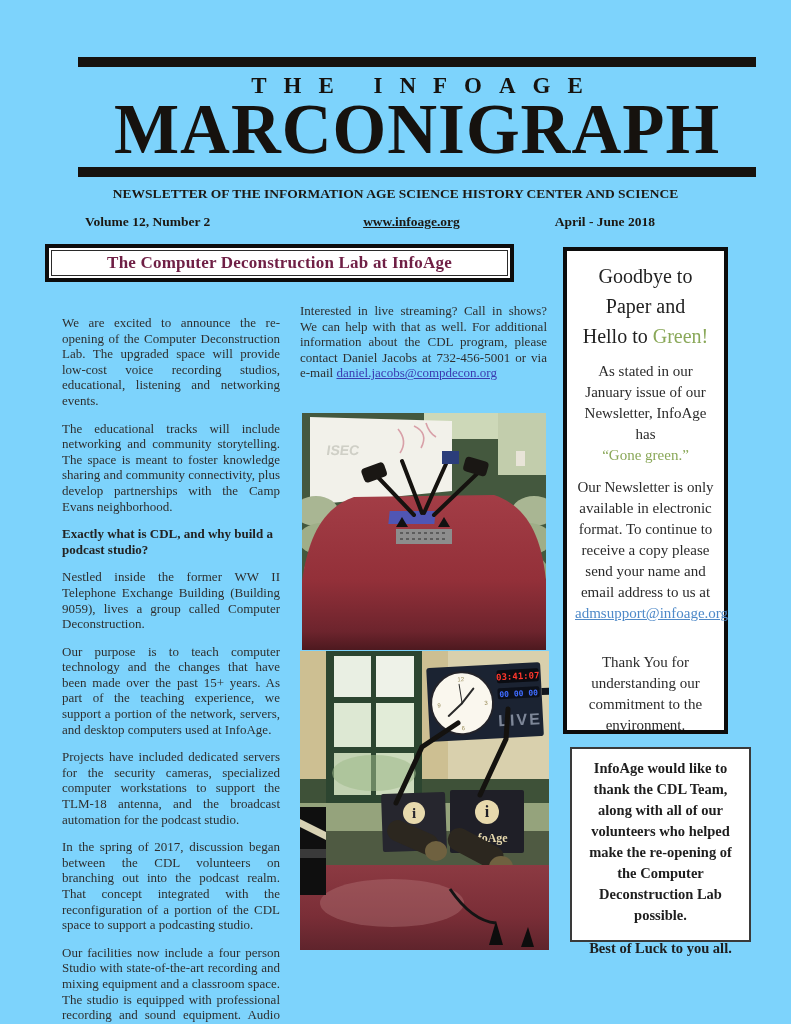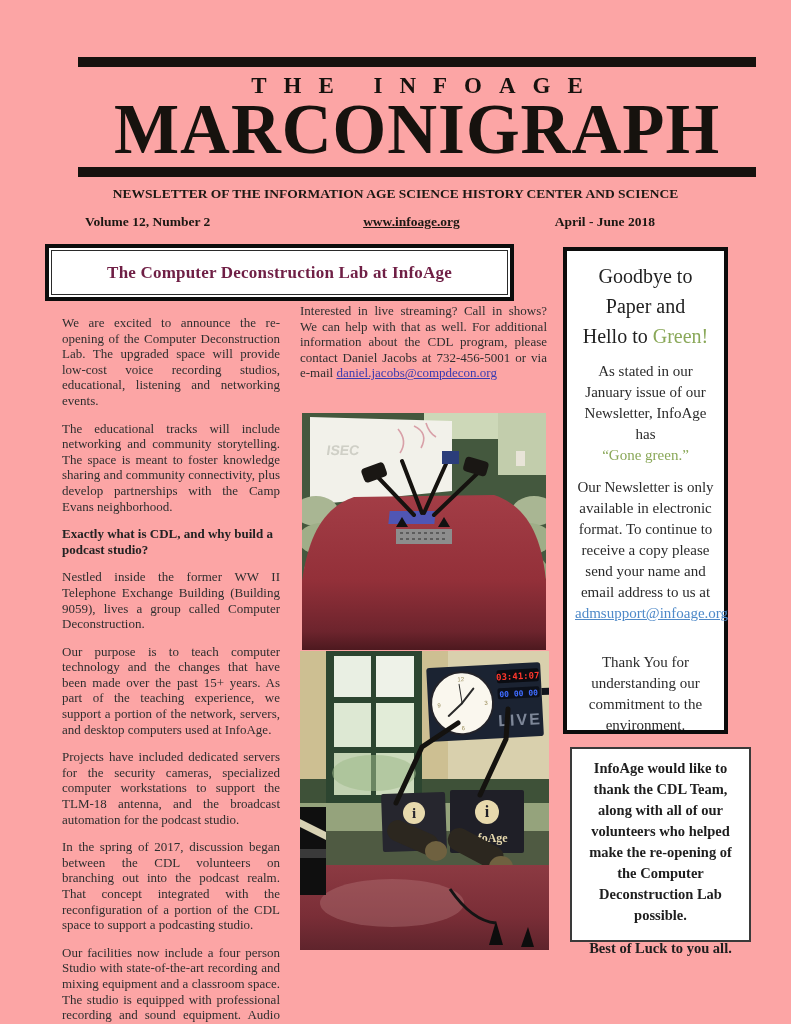--- a/index.html
+++ b/index.html
@@ -1,16 +1,16 @@
 <!DOCTYPE html>
 <html><head>
 <meta charset="utf-8">
 <style>
   html,body{margin:0;padding:0;background:#ffffff;}
-  .page{position:relative;width:791px;height:1024px;background:#fca5a5;overflow:hidden;
+  .page{position:relative;width:791px;height:1024px;background:#7dd3fc;overflow:hidden;
         font-family:"Liberation Serif","DejaVu Serif",serif;color:#333;}
 
   
   .masthead{position:absolute;left:78px;top:57px;width:678px;color:#16120e;}
   .mast-bar{height:10px;background:#16120e;}
   .mast-topline{margin-top:7px;text-align:center;font-weight:bold;font-size:23px;
                 letter-spacing:17px;text-indent:17px;line-height:24px;white-space:nowrap;}
   .mast-title{text-align:center;font-weight:bold;font-size:69px;line-height:62px;
               letter-spacing:1px;white-space:nowrap;transform:scaleY(1.04);}
   .mast-bar.bottom{margin-top:7px;}
@@ -19,21 +19,21 @@
             font-weight:bold;font-size:13.5px;color:#1c1813;}
 
   .issue-row{position:absolute;left:0;top:214px;width:791px;height:20px;
              font-weight:bold;font-size:13.5px;color:#1c1813;}
   .issue-vol{position:absolute;left:85px;}
   .issue-site{position:absolute;left:16px;width:791px;text-align:center;
               text-decoration:underline;color:#1c1813;cursor:pointer;}
   .issue-date{position:absolute;right:136px;}
 
   
-  .headline-box{position:absolute;left:45px;top:244px;width:469px;height:57px;
+  .headline-box{position:absolute;left:45px;top:244px;width:469px;height:38px;
                 border:4px solid #0c0c0c;box-sizing:border-box;background:#fff;}
   .headline-inner{position:absolute;inset:2px;border:1px solid #2a2a2a;
                   display:flex;align-items:center;justify-content:center;}
   .headline-text{font-weight:bold;font-size:17px;color:#6f1f45;letter-spacing:.2px;}
 
   
   .col-left{position:absolute;left:50px;top:303px;width:242px;
             font-size:13px;line-height:15.6px;text-align:justify;color:#2f2f2f;}
   .col-left p{margin:12px;}
   .col-left p.subhead{font-weight:bold;text-align:left;color:#232323;}

